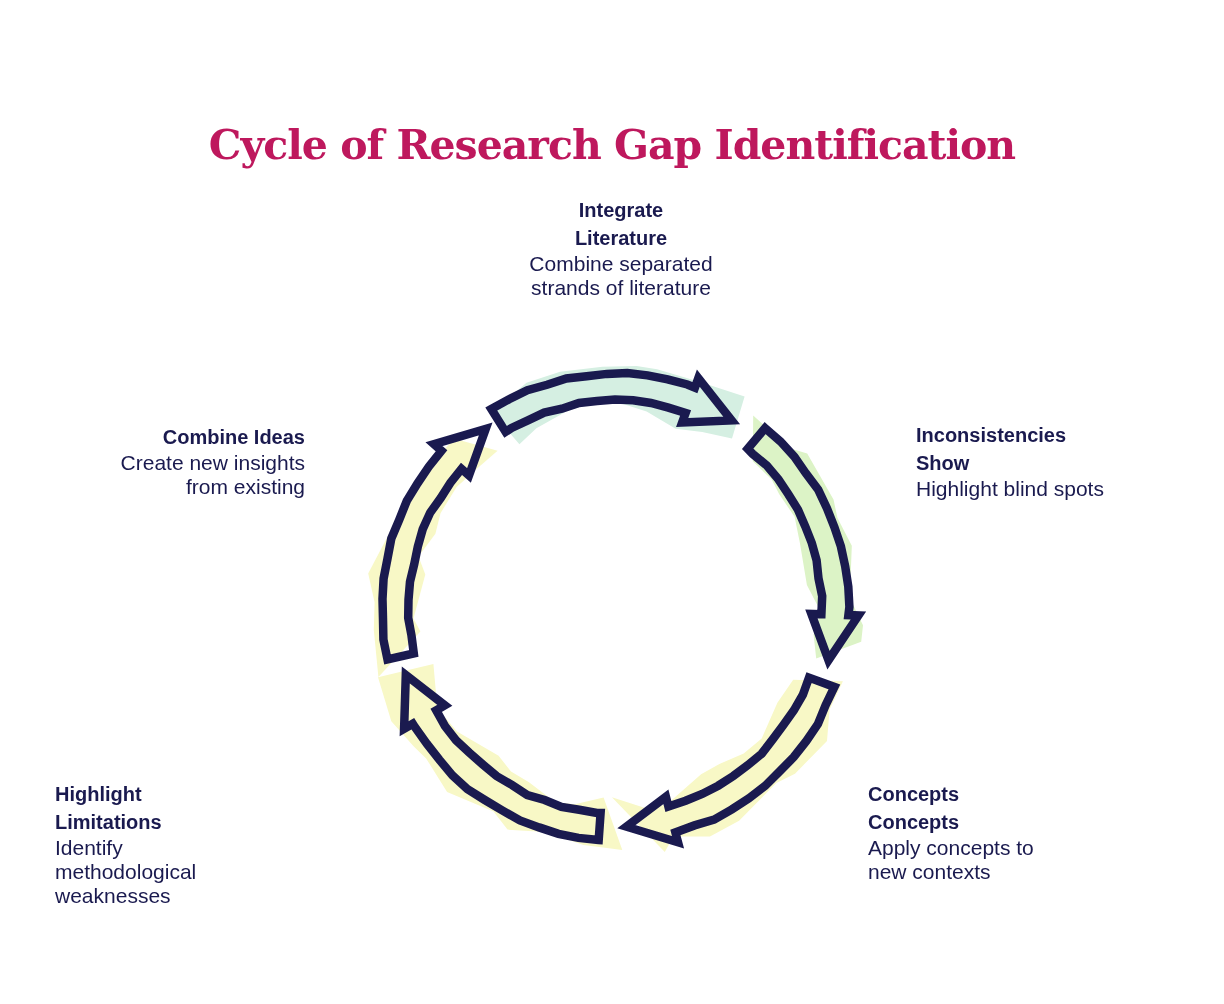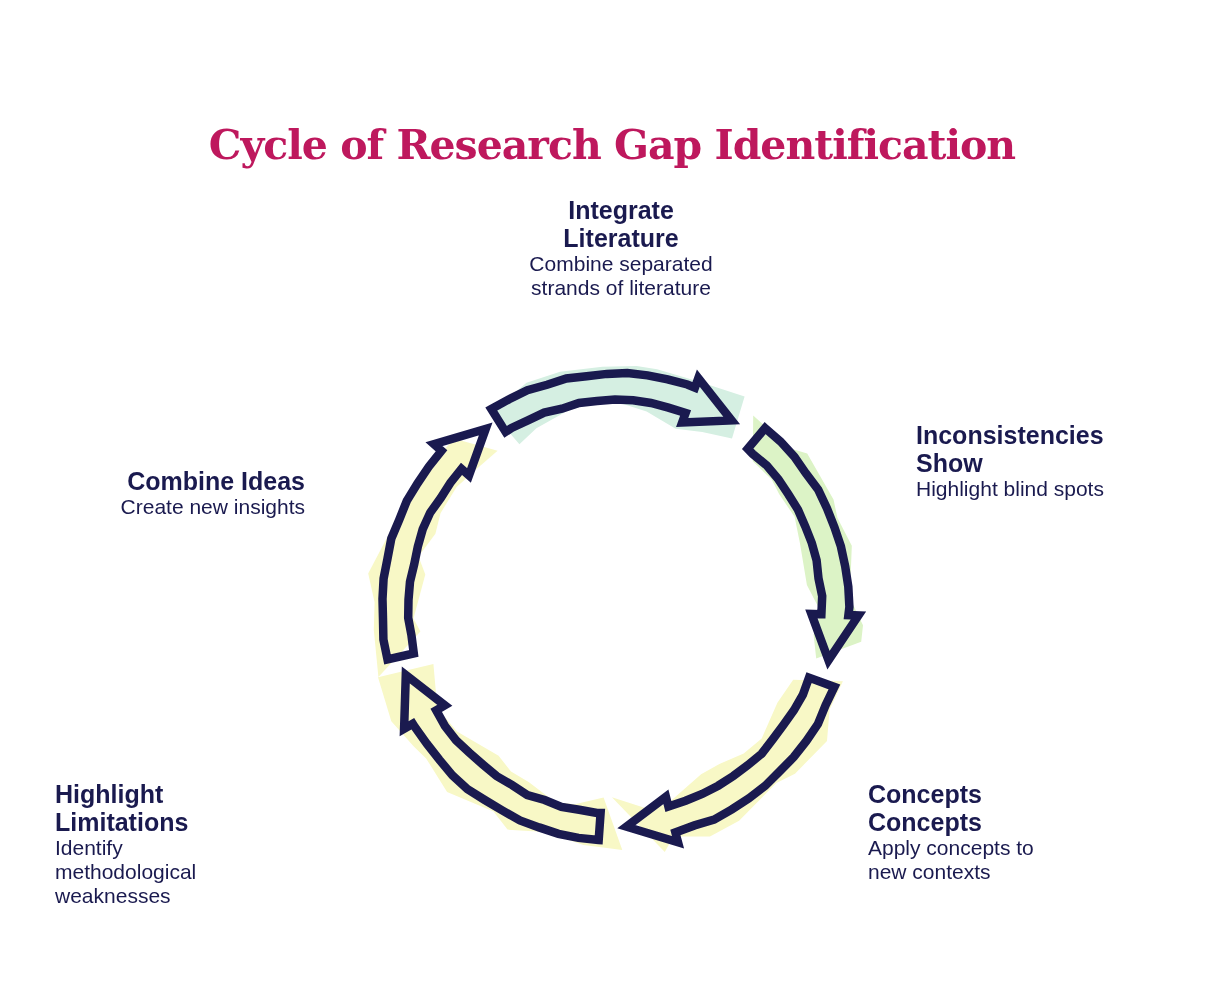--- a/index.html
+++ b/index.html
@@ -27,32 +27,32 @@
     position: absolute;
     left: 0;
     top: 0;
   }
   .stage {
     position: absolute;
     color: #1a1a4f;
   }
   .stage-title {
     font-weight: 700;
-    font-size: 25px;
+    font-size: 20px;
     line-height: 28px;
   }
   .stage-desc {
     font-size: 21px;
     line-height: 24px;
   }
   .pos-top          { left: 421px; top: 196px; width: 400px; text-align: center; }
   .pos-right        { left: 916px; top: 421px; width: 290px; text-align: left; }
   .pos-bottom-right { left: 868px; top: 780px; width: 290px; text-align: left; }
   .pos-bottom-left  { left: 55px;  top: 780px; width: 300px; text-align: left; }
-  .pos-left         { left: 5px;   top: 423px; width: 300px; text-align: right; margin-top: 44px; }
+  .pos-left         { left: 5px;   top: 423px; width: 300px; text-align: right; }
 </style>
 </head>
 <body>
 
 <svg id="cycle-svg" width="1224" height="1004" viewBox="0 0 1224 1004" xmlns="http://www.w3.org/2000/svg">
     <polygon points="490.3,410.7 503.6,401.9 526.5,382.7 560.1,371.7 602.3,366.8 636.6,365.9 657.1,369.3 700.1,382.0 744.6,396.4 732.0,438.6 702.2,432.0 675.7,428.7 646.6,411.4 624.0,404.3 596.8,400.7 566.3,411.5 536.4,428.2 519.4,444.2" fill="#d5efe2"></polygon>
     <path d="M491.3,409.0 L509.1,399.2 L527.4,390.2 L547.1,384.8 L566.4,378.5 L586.7,376.2 L606.9,373.9 L627.3,373.0 L647.5,375.4 L667.6,379.3 L687.3,384.5 L694.9,387.6 L698.3,378.2 L731.6,420.4 L682.2,422.4 L685.6,413.0 L668.4,407.7 L651.0,403.0 L633.1,400.3 L615.0,399.4 L597.0,401.0 L579.0,403.0 L561.9,408.7 L544.2,412.6 L527.9,420.3 L511.6,427.9 L505.6,431.9 Z" fill="none" stroke="#1a1a4f" stroke-width="8.5" stroke-linejoin="miter"></path>
     <polygon points="753.2,415.5 788.7,447.9 807.2,453.5 833.5,499.6 837.5,518.1 851.8,545.7 849.8,597.9 863.0,625.3 861.2,641.8 816.2,658.5 813.6,634.4 820.9,612.0 806.9,585.1 799.9,543.1 794.6,516.8 779.1,494.0 771.7,479.6 752.8,461.2" fill="#dcf3c6"></polygon>
     <path d="M765.1,428.1 L780.5,441.5 L794.3,456.6 L805.9,473.3 L818.2,489.7 L826.9,508.2 L834.4,527.2 L840.9,546.5 L845.2,566.4 L848.3,586.6 L849.4,607.0 L848.4,615.1 L858.4,615.5 L828.5,660.2 L811.4,613.9 L821.4,614.2 L822.2,596.1 L818.5,578.4 L816.6,560.4 L811.8,543.0 L805.2,526.3 L798.0,509.7 L788.4,494.4 L778.4,479.3 L766.8,465.5 L752.8,454.0 L747.7,448.8 Z" fill="none" stroke="#1a1a4f" stroke-width="8.5" stroke-linejoin="miter"></path>
     <polygon points="842.9,681.2 829.6,709.5 827.0,741.0 795.0,773.7 776.4,782.9 739.1,820.8 710.0,836.6 673.3,836.5 664.8,851.9 611.9,797.2 649.8,809.4 667.8,803.5 701.1,774.3 719.4,763.9 743.7,753.5 761.7,738.5 777.4,702.7 793.2,679.7" fill="#f8f8c6"></polygon>
@@ -108,14 +108,15 @@
     <div>weaknesses</div>
   </div>
 </div>
 
 <div class="stage pos-left">
   <div class="stage-title">
     <div>Combine Ideas</div>
   </div>
   <div class="stage-desc">
     <div>Create new insights</div>
+    <div>from existing</div>
   </div>
 </div>
 
 </body></html>

